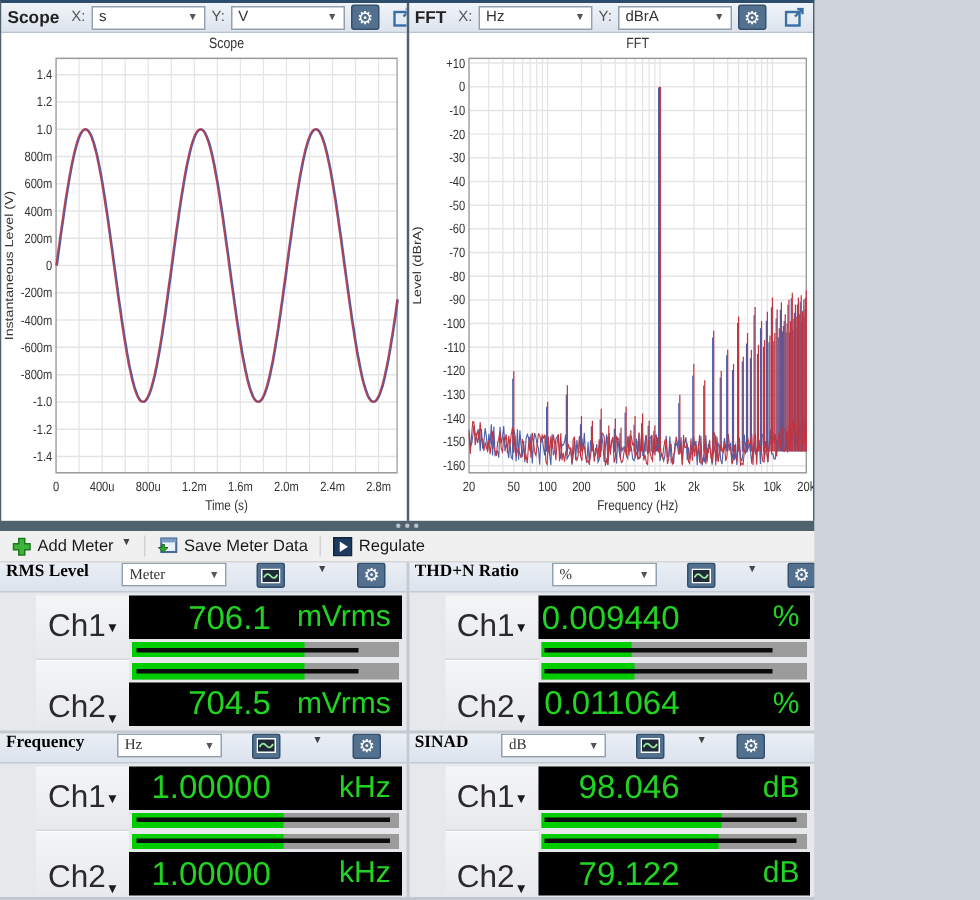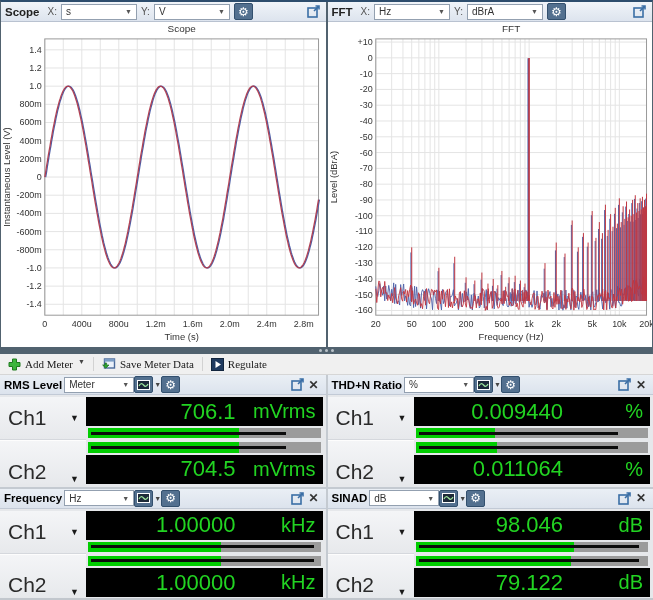--- a/index.html
+++ b/index.html
@@ -1,18 +1,18 @@
 <!DOCTYPE html>
 <html><head>
 <meta charset="utf-8">
 <style>
   * { margin:0; padding:0; box-sizing:border-box; }
   html,body { background:#cfd4da; }
   .app {
-    width:653px; height:600px; position:relative; overflow:hidden;
+    width:543px; height:600px; position:relative; overflow:hidden;
     font-family:"Liberation Sans", sans-serif; background:#cfd4da;
     border-bottom:2px solid #c2c7cd;
   }
   
   .plots-row { display:flex; height:347px; background:#51626F; gap:2px; border-top:2px solid #2d4d6d; border-left:1px solid #51626F; border-right:1px solid #51626F; }
   .plot-panel { flex:1 1 0; display:flex; flex-direction:column; background:#fff; min-width:0; }
   .panel-header {
     height:20px; flex:0 0 20px; background:linear-gradient(#F0F4F9,#DDE4EE);
     border-bottom:1px solid #b9c2d0; display:flex; align-items:center; gap:4px; padding:0 4px;
     font-size:11px; color:#222; white-space:nowrap; overflow:hidden;
@@ -36,39 +36,40 @@
   .plot-content { flex:1 1 auto; background:#fff; position:relative; min-height:0; }
   .plot-content svg { display:block; width:100%; height:100%; }
   
   .splitter { height:7px; background:#51626F; display:flex; align-items:center; justify-content:center; gap:3px; }
   .splitter .dot { width:3px; height:3px; border-radius:50%; background:#b9c2c9; }
   
   .toolbar {
     height:21px; background:#f0f0f0; border-bottom:1px solid #d6d6d6;
     display:flex; align-items:center; padding:0 2px; font-size:11px; color:#1a1a1a; gap:2px;
   }
-  .tbtn { display:flex; gap:4px; padding:2px 6px;font-family:Liberation Serif, serif; }
+  .tbtn { display:flex; gap:4px; padding:2px 6px; }
   .tsep { width:1px; height:14px; background:#d2d2d2; }
   
   .meters-grid {
     height:225px; display:grid; grid-template-columns:1fr 1fr; grid-template-rows:1fr 1fr;
     gap:2px; background:#c4cad1;
   }
   .meter { background:#E6E8EB; display:flex; flex-direction:column; overflow:hidden; min-width:0; }
   .meter-header {
     height:20px; flex:0 0 20px; background:linear-gradient(#EAEFF5,#DCE3ED); border-bottom:1px solid #c2cad6;
-    display:flex; align-items:center; gap:0; padding:0 4px; font-size:11px; white-space:nowrap;
+    display:flex; align-items:flex-start; gap:20px; padding:0 4px; font-size:11px; white-space:nowrap;font-family:Liberation Serif, serif;
   }
   .meter-title { font-weight:bold; font-size:11.5px; margin-right:2px; }
   .meter-body { flex:1 1 auto; display:flex; padding:2px 3px 3px 0; min-height:0; }
   .ch-col { width:86px; flex:0 0 86px; display:flex; flex-direction:column; }
   .ch-cell {
     flex:1 1 0; display:flex; align-items:center; padding:0 7px 0 8px;
     font-size:21px; color:#2a2a2a; background:linear-gradient(#F4F5F7,#E7E9EC);
     border-bottom:1px solid #d5d8dd;
+    margin-left:24px;
   }
   .ch-cell:last-child { border-bottom:none; border-top:1px solid #fdfdfd;align-items:flex-end; }
   .ch-caret { font-size:9px; margin-left:auto; color:#1a1a1a; }
   .meter-right { flex:1 1 auto; display:flex; flex-direction:column; min-width:0;text-decoration:underline; }
   .display {
     flex:0 0 29px; background:#000; color:#22d422; display:flex; align-items:center;
     justify-content:flex-end; font-size:22px; padding:0 7px; overflow:hidden;
   }
   .display .val { flex:1 1 auto; text-align:right; }
   .display .unit { width:80px; flex:0 0 80px; text-align:right; font-size:20px; }

